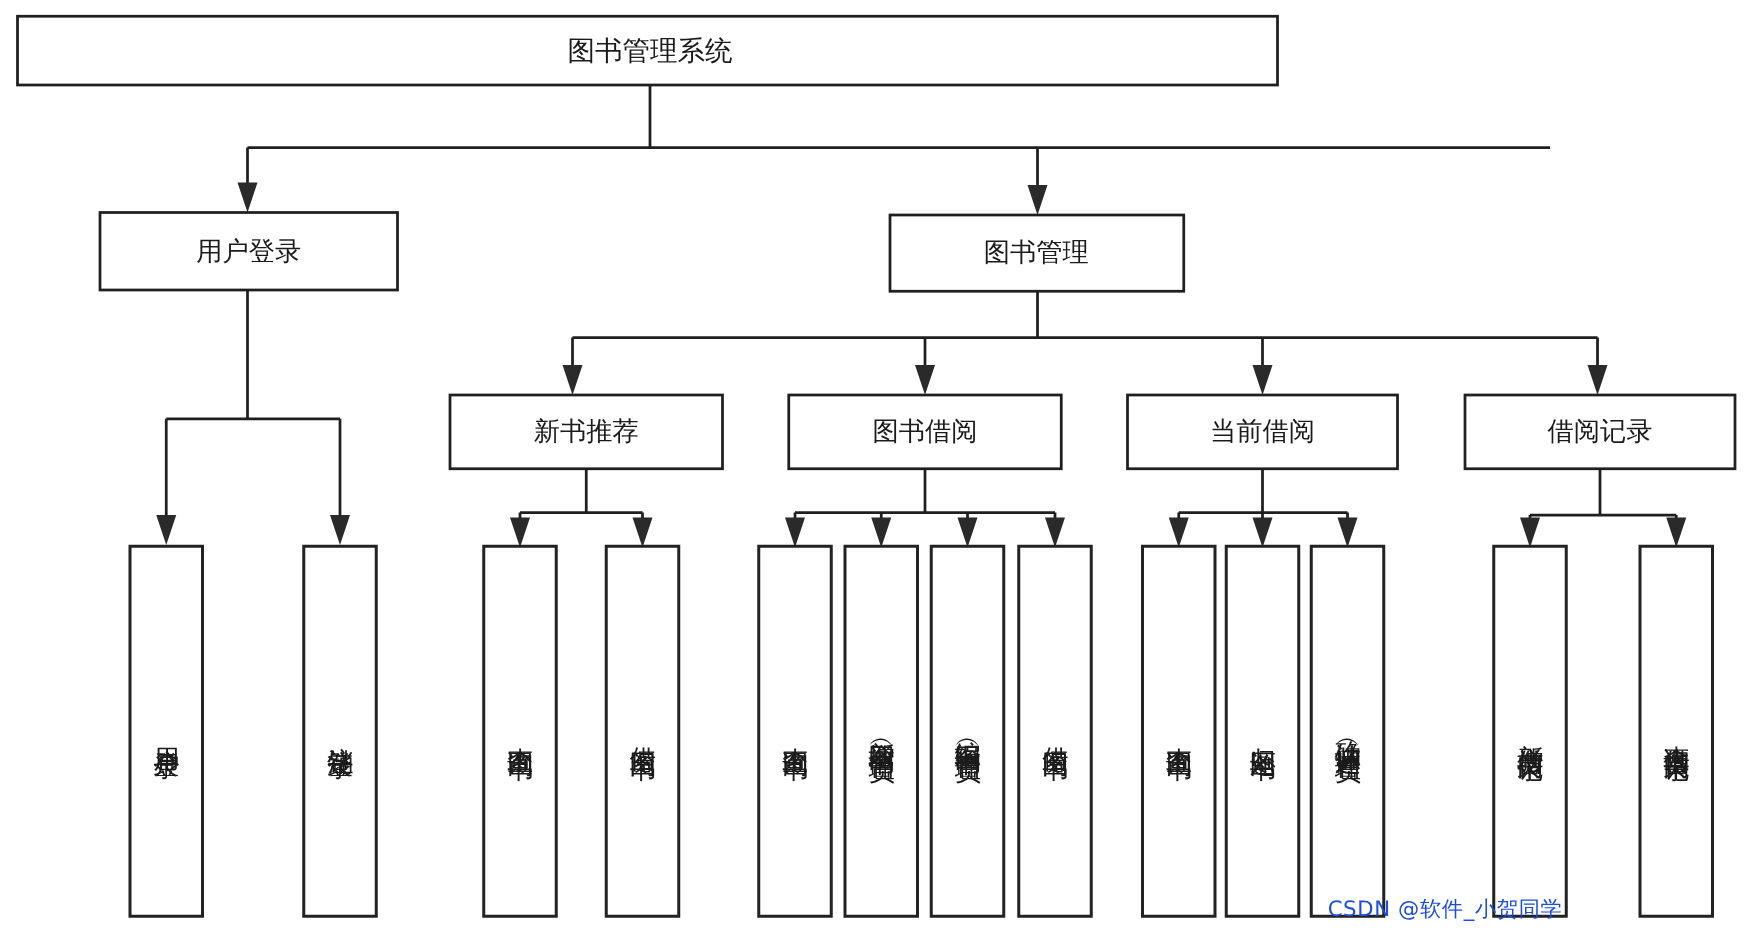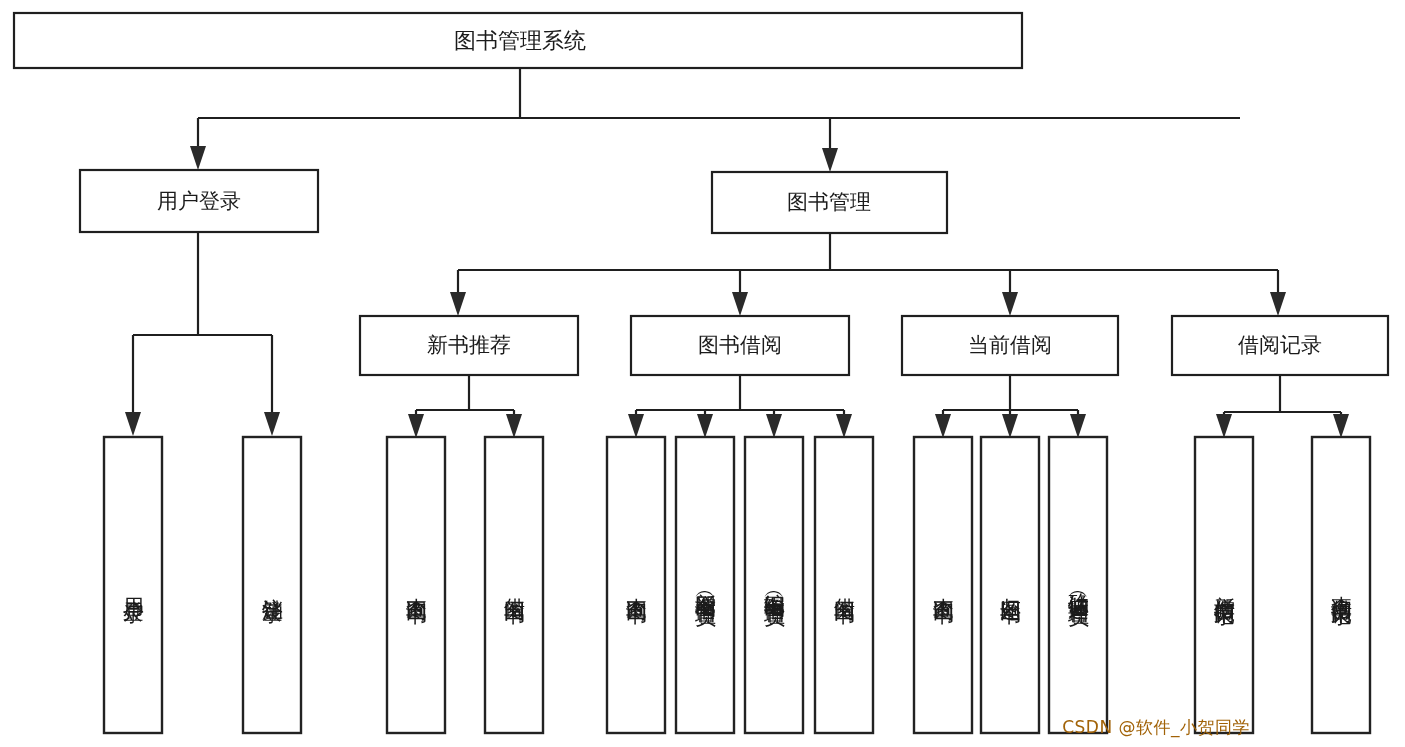--- a/index.html
+++ b/index.html
@@ -77,21 +77,21 @@
     color: #1b1b1b;
     white-space: nowrap;
     text-align: center;
   }
   .watermark {
     position: absolute;
     right: 14px;
     bottom: 8px;
     font-family: "DejaVu Sans", "Liberation Sans", sans-serif;
     font-size: 17px;
-    color: #a16207;
+    color: #1d4ed8;
     letter-spacing: 0.5px;
     white-space: nowrap;
   }
 </style>
 </head>
 <body>
 
 <div id="diagram-root">
 
   <svg class="diagram-svg" viewBox="0 0 1405 747" xmlns="http://www.w3.org/2000/svg">

